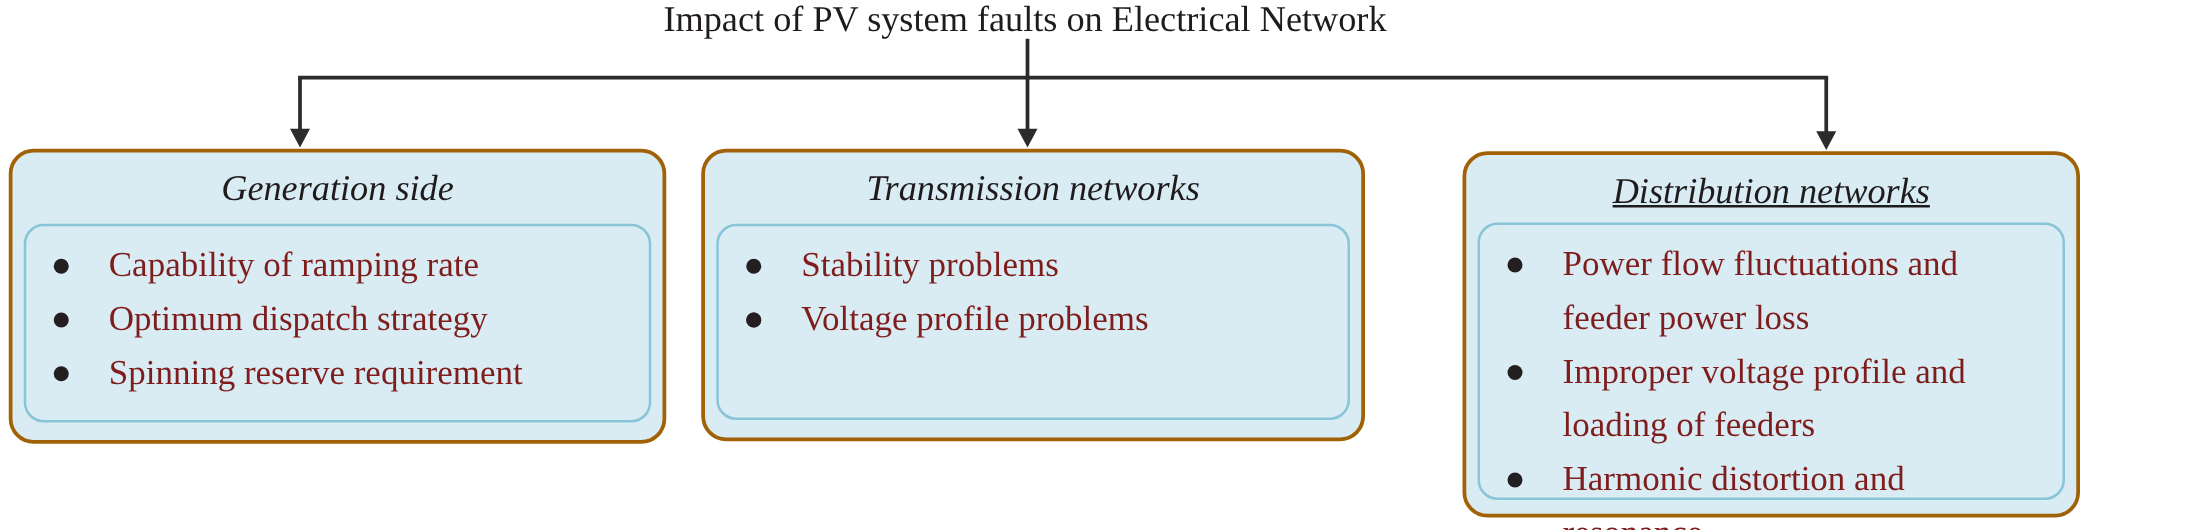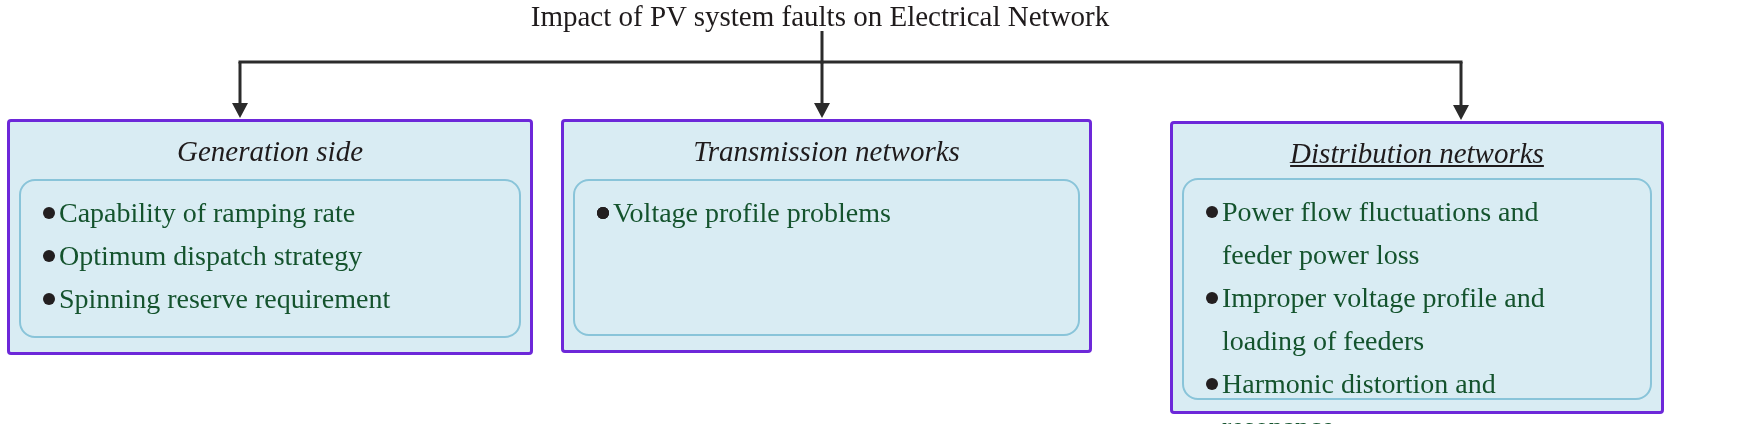--- a/index.html
+++ b/index.html
@@ -27,22 +27,22 @@
     color: #1f1b1c;
   }
   .connector-svg {
     position: absolute;
     top: 0;
     left: 0;
   }
   .node-box {
     position: absolute;
     background: #d9ecf3;
-    border: 3px solid #6d28d9;
-    border-radius: 4px;
+    border: 3px solid #a16207;
+    border-radius: 20px;
     box-sizing: border-box;
   }
   .node-heading {
     margin-top: 9px;
     text-align: center;
     font-style: italic;
     font-size: 29px;
     line-height: 40px;
     color: #1f1b1c;
   }
@@ -58,24 +58,24 @@
   .box-1 .inner-box { top: 57px; bottom: 14px; }
   .box-2 .inner-box { top: 57px; bottom: 14px; }
   .box-3 .inner-box { top: 54px; bottom: 11px; }
   .bullet-list {
     list-style: none;
     margin: 0;
     padding: 10px 40px 0 0;
   }
   .bullet-item {
     position: relative;
-    padding-left: 38px;
+    padding-left: 66px;
     font-size: 28px;
     line-height: 43px;
-    color: #14532d;
+    color: #7f1d1d;
   }
   .bullet-dot {
     position: absolute;
     left: 22px;
     top: 16px;
     width: 12px;
     height: 12px;
     border-radius: 50%;
     background: #231f20;
   }
@@ -122,20 +122,21 @@
       </ul>
     </div>
   </div>
 
   <div class="node-box box-2" style="left:561px; top:119px; width:531px; height:234px;">
     <div class="node-heading">Transmission networks</div>
     <div class="inner-box">
       <ul class="bullet-list">
         <li class="bullet-item">
           <span class="bullet-dot"></span>
+          <span>Stability problems</span>
         </li>
         <li class="bullet-item">
           <span class="bullet-dot"></span>
         </li>
         <li class="bullet-item">
           <span class="bullet-dot"></span>
           <span>Voltage profile problems</span>
         </li>
       </ul>
     </div>

